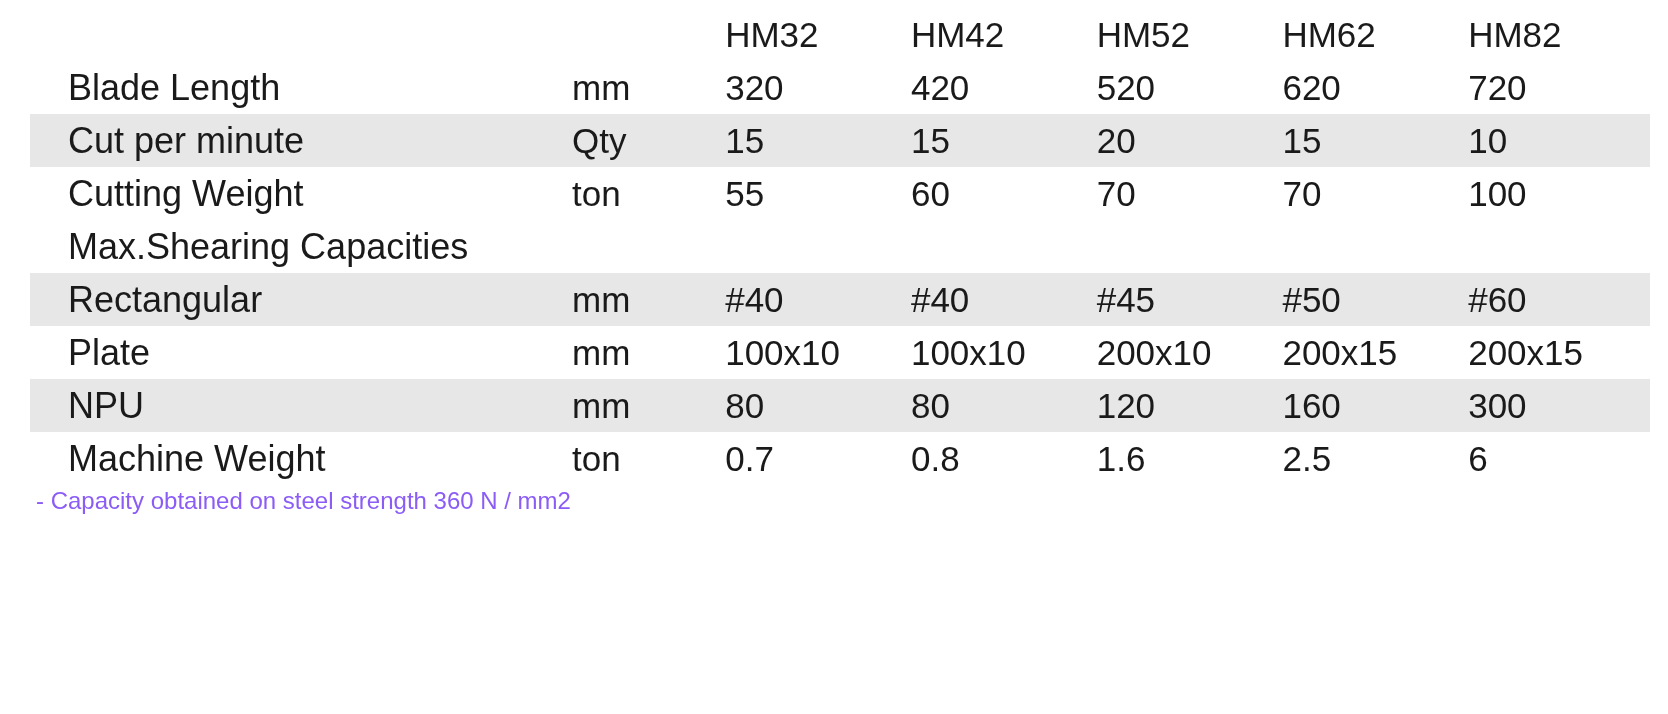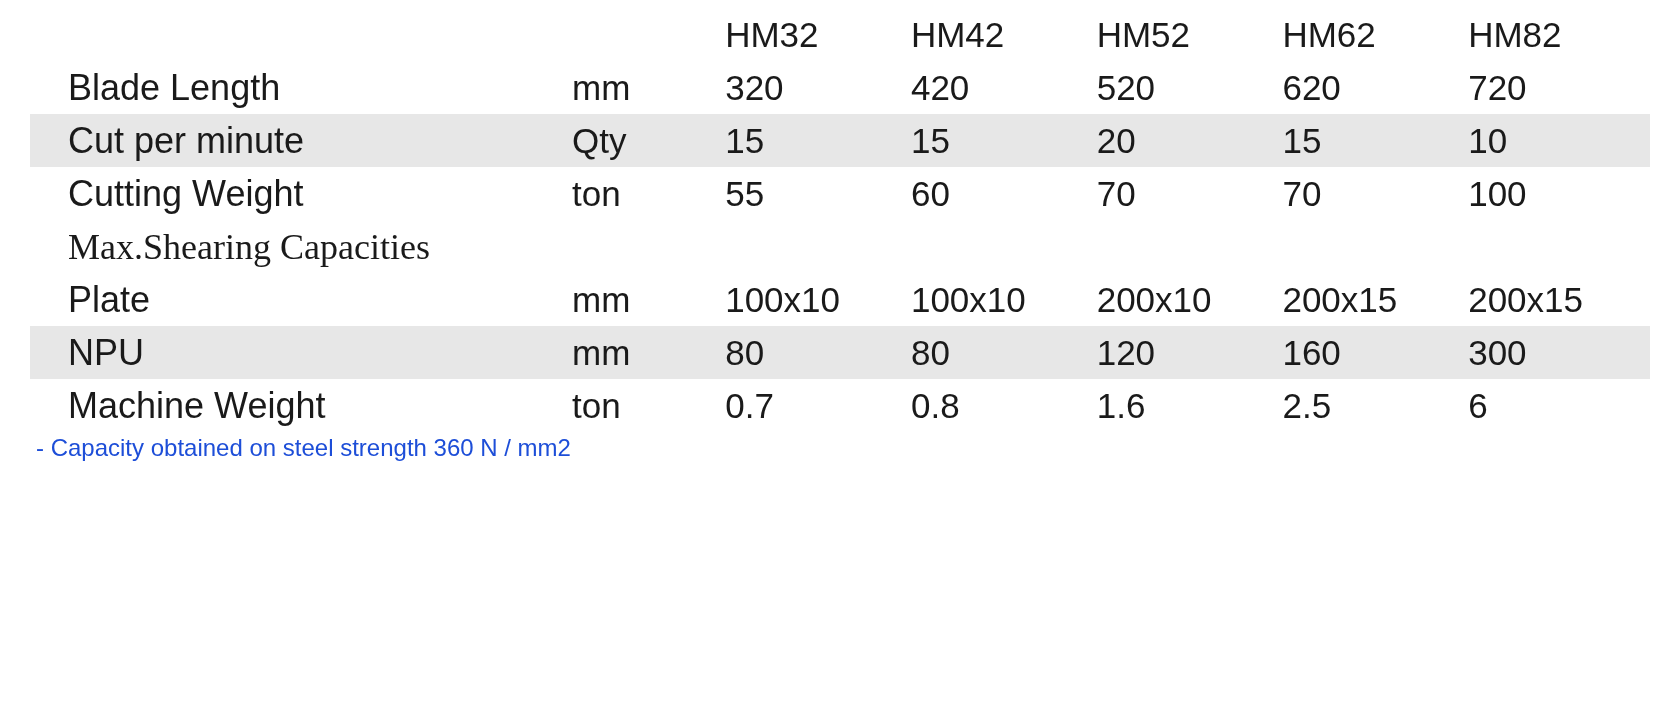--- a/index.html
+++ b/index.html
@@ -60,27 +60,26 @@
   tbody td.unit {
     font-size: 35px;
     padding-left: 2px;
   }
   tbody td.val {
     font-size: 35px;
     padding-left: 4px;
   }
   tr.section td.label {
     padding-left: 38px;
-    font-family: Liberation Serif, serif;
   }
   .footnote {
     margin-left: 36px;
     margin-top: 2px;
     font-size: 24px;
-    color: #1d4ed8;
+    color: #8b5cf6;
   }
 </style>
 </head>
 <body>
 
 <div class="sheet">
 
   <table class="spec">
     <colgroup>
       <col class="c-label">
@@ -132,20 +131,29 @@
         </tr>
         <tr class=" section">
           <td class="label">Max.Shearing  Capacities</td>
           <td class="unit"></td>
           <td class="val"></td>
           <td class="val"></td>
           <td class="val"></td>
           <td class="val"></td>
           <td class="val"></td>
         </tr>
+        <tr class="shaded">
+          <td class="label">Rectangular</td>
+          <td class="unit">mm</td>
+          <td class="val">#40</td>
+          <td class="val">#40</td>
+          <td class="val">#45</td>
+          <td class="val">#50</td>
+          <td class="val">#60</td>
+        </tr>
         <tr>
           <td class="label">Plate</td>
           <td class="unit">mm</td>
           <td class="val">100x10</td>
           <td class="val">100x10</td>
           <td class="val">200x10</td>
           <td class="val">200x15</td>
           <td class="val">200x15</td>
         </tr>
         <tr class="shaded">

